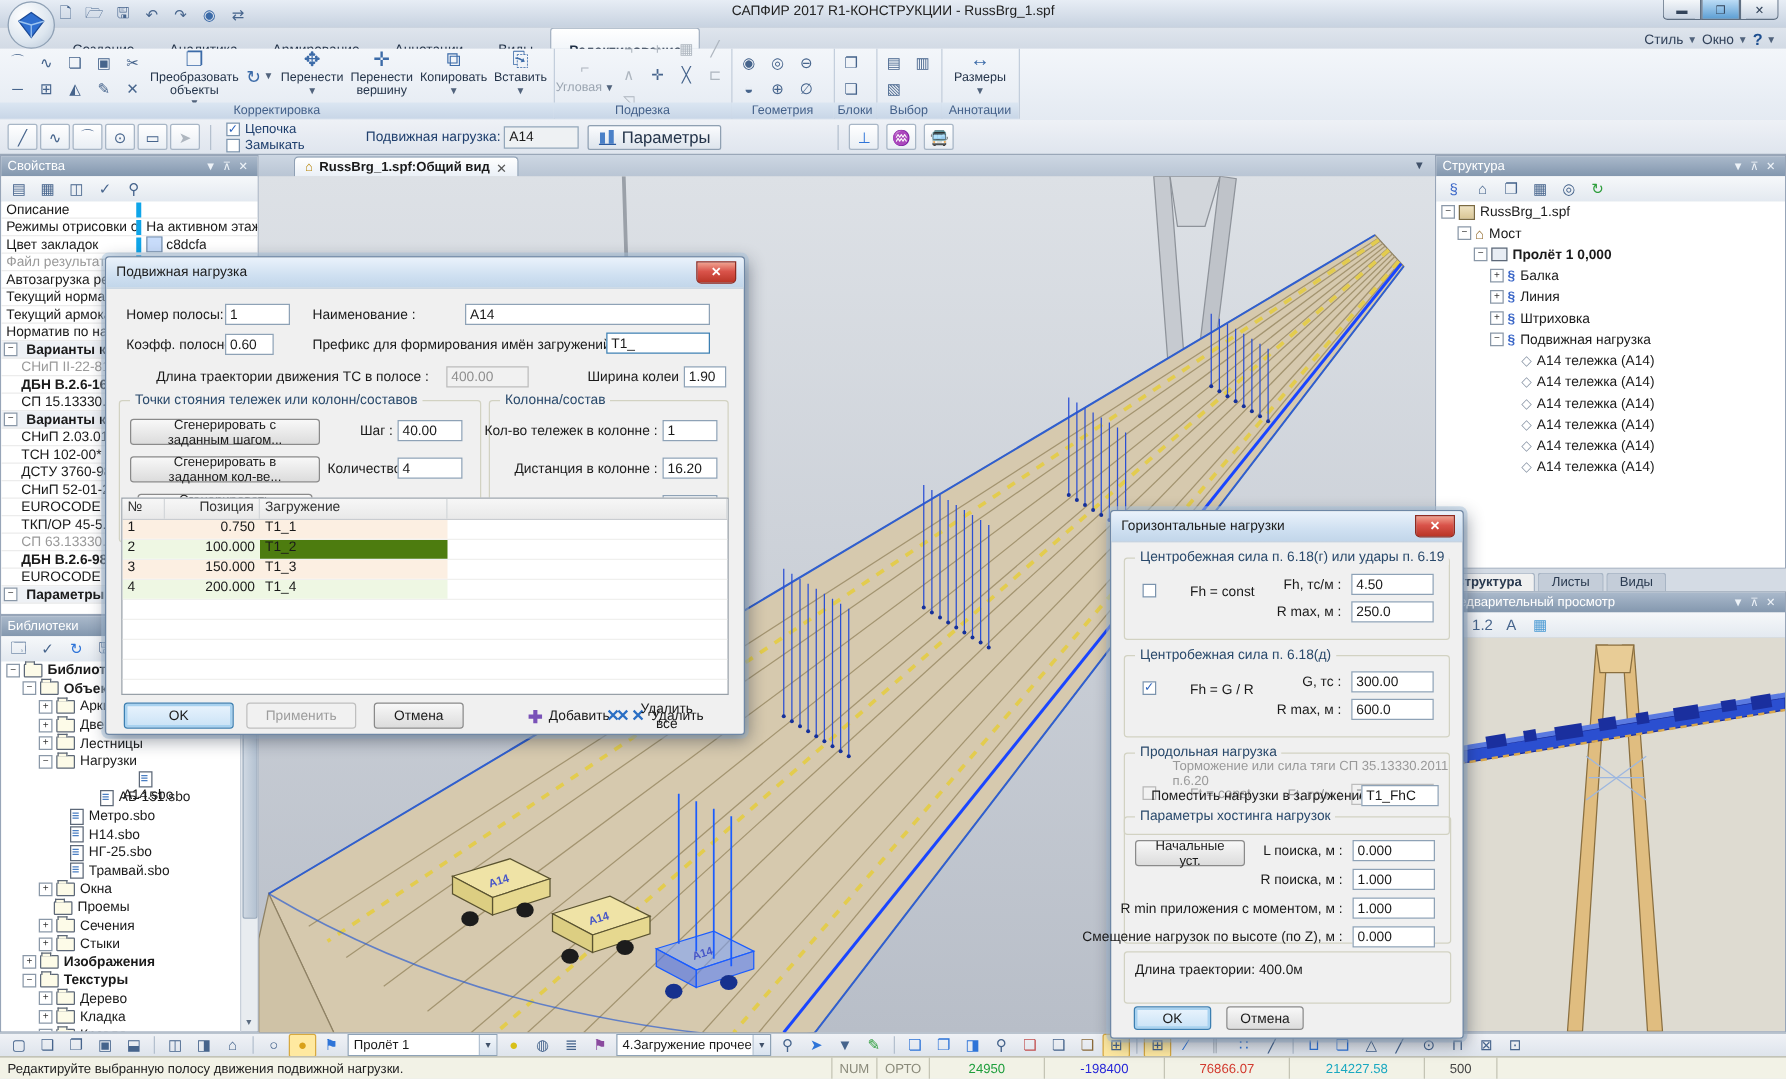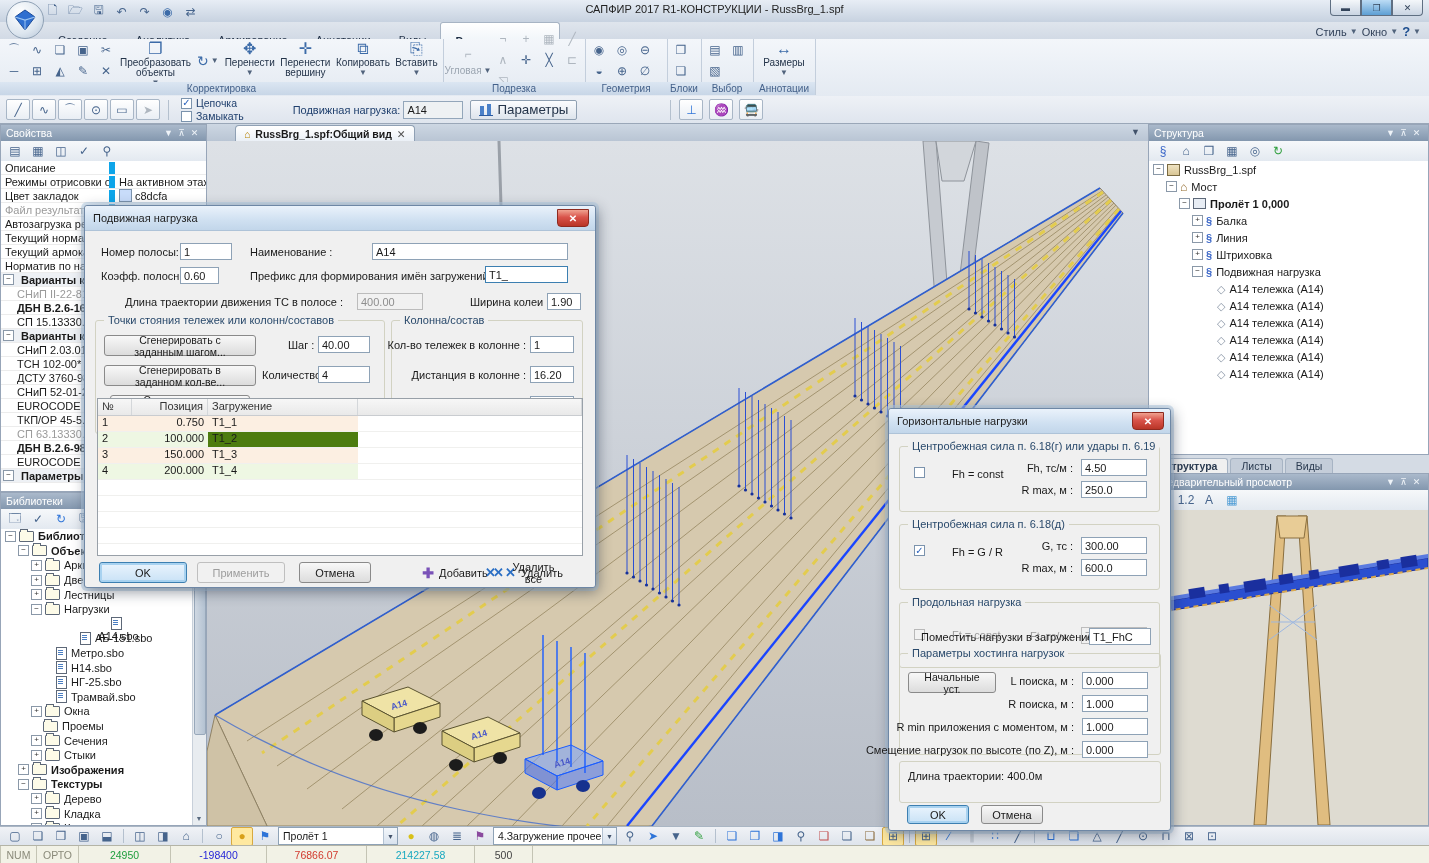--- a/index.html
+++ b/index.html
@@ -76,21 +76,21 @@
   .panel{position:absolute;background:#f0f0f0;border:1px solid #97a5b8;box-sizing:border-box;}
   .phead{height:16px;background:linear-gradient(#aab9cb,#8397ae);color:#fff;font-size:10.5px;
     display:flex;align-items:center;padding:0 5px;}
   .phead .sp{flex:1;}
   .phead .hic{width:13px;text-align:center;font-size:9px;color:#eef3f8;}
   .ptool{height:20px;background:linear-gradient(#f6f8fa,#e3e9f0);border-bottom:1px solid #c0cbd8;
     display:flex;align-items:center;gap:1px;padding:0 3px;}
   
   #props-rows{position:absolute;left:0;top:36px;right:0;bottom:0;overflow:hidden;background:#fff;}
   .prow{height:13px;display:flex;border-bottom:1px solid #ececec;align-items:center;}
-  .prow .pn{width:104px;padding-left:4px;border-right:6px solid #0ea5e9;overflow:hidden;white-space:nowrap;flex:none;}
+  .prow .pn{width:104px;padding-left:4px;border-right:4px solid #0ea5e9;overflow:hidden;white-space:nowrap;flex:none;}
   .prow .pv{padding-left:4px;overflow:hidden;white-space:nowrap;display:flex;align-items:center;gap:3px;}
   .prow.sec{background:#eef1f5;font-weight:bold;}
   .prow.sec .pn{width:auto;border:none;}
   .prow .exp{display:inline-block;width:9px;height:9px;border:1px solid #8a98a8;background:#fff;
     font-size:8px;line-height:7px;text-align:center;color:#333;margin:0 3px 0 2px;flex:none;font-weight:normal;}
   .dim{color:#9a9a9a;}
   .bold{font-weight:bold;}
   .sw{width:11px;height:11px;border:1px solid #7b93ad;background:#c8dcfa;flex:none;}
   
   .tree{position:absolute;left:0;right:0;bottom:0;overflow:hidden;background:#fff;}
@@ -1025,20 +1025,21 @@
         <span class="cb checked" style="position: absolute; left: 14px; top: 20px;"></span>
         <span style="position: absolute; left: 52px; top: 21px;">Fh = G / R</span>
         <span style="position: absolute; right: 86px; top: 15px;">G, тс :</span>
         <span class="din" style="position: absolute; right: 12px; top: 12px; width: 66px;">300.00</span>
         <span style="position: absolute; right: 86px; top: 37px;">R max, м :</span>
         <span class="din" style="position: absolute; right: 12px; top: 34px; width: 66px;">600.0</span>
       </div>
       <div class="d2g" style="height: 52px;">
         <span class="gleg2">Продольная нагрузка</span>
         <span class="cb disabled" style="position: absolute; left: 14px; top: 26px;"></span>
+        <span style="position: absolute; left: 38px; top: 4px; font-size: 10.5px; color: rgb(154, 154, 154);">Торможение или сила тяги СП 35.13330.2011 п.6.20</span>
         <span style="position: absolute; left: 52px; top: 26px; color: rgb(154, 154, 154);">Ft = const</span>
         <span style="position: absolute; right: 86px; top: 27px; color: rgb(154, 154, 154);">Ft, тс/м :</span>
         <span class="din dis" style="position: absolute; right: 12px; top: 24px; width: 66px;">7.80</span>
       </div>
     </div>
   <span class="dlbl" style="left:32px;top:222px;">Поместить нагрузки в загружение :</span>
   <span class="din abs" style="left:200px;top:219px;width:62px;">T1_FhC</span>
   <div class="gbox" style="left:10px;top:244px;width:260px;height:100px;">
     <span class="gleg">Параметры хостинга нагрузок</span>
     <button class="btn abs" style="left:8px;top:18px;width:88px;font-size:10.5px;">Начальные уст.</button>
@@ -1126,20 +1127,21 @@
       <span class="ticon">△</span>
       <span class="ticon">╱</span>
       <span class="ticon">⊙</span>
       <span class="ticon">⊓</span>
       <span class="ticon">⊠</span>
       <span class="ticon">⊡</span>
     </span>
 </div>
 
 <div id="statusbar" class="abs">
+  <span id="status-msg">Редактируйте выбранную полосу движения подвижной нагрузки.</span>
   <span class="scell" style="width:36px;color:#8a8a7a;">NUM</span>
   <span class="scell" style="width:42px;color:#8a8a7a;">ОРТО</span>
   <span id="status-values" style="display:flex;height:100%;">
       <span class="scell" style="width: 92px; color: rgb(30, 158, 60);">24950</span>
       <span class="scell" style="width: 96px; color: rgb(38, 38, 216);">-198400</span>
       <span class="scell" style="width: 100px; color: rgb(210, 58, 46);">76866.07</span>
       <span class="scell" style="width: 108px; color: rgb(25, 168, 192);">214227.58</span>
       <span class="scell" style="width: 58px; color: rgb(68, 68, 68);">500</span>
     </span>
   <span class="scell" style="width:232px;border-left:1px solid #c4c4b4;"></span>

